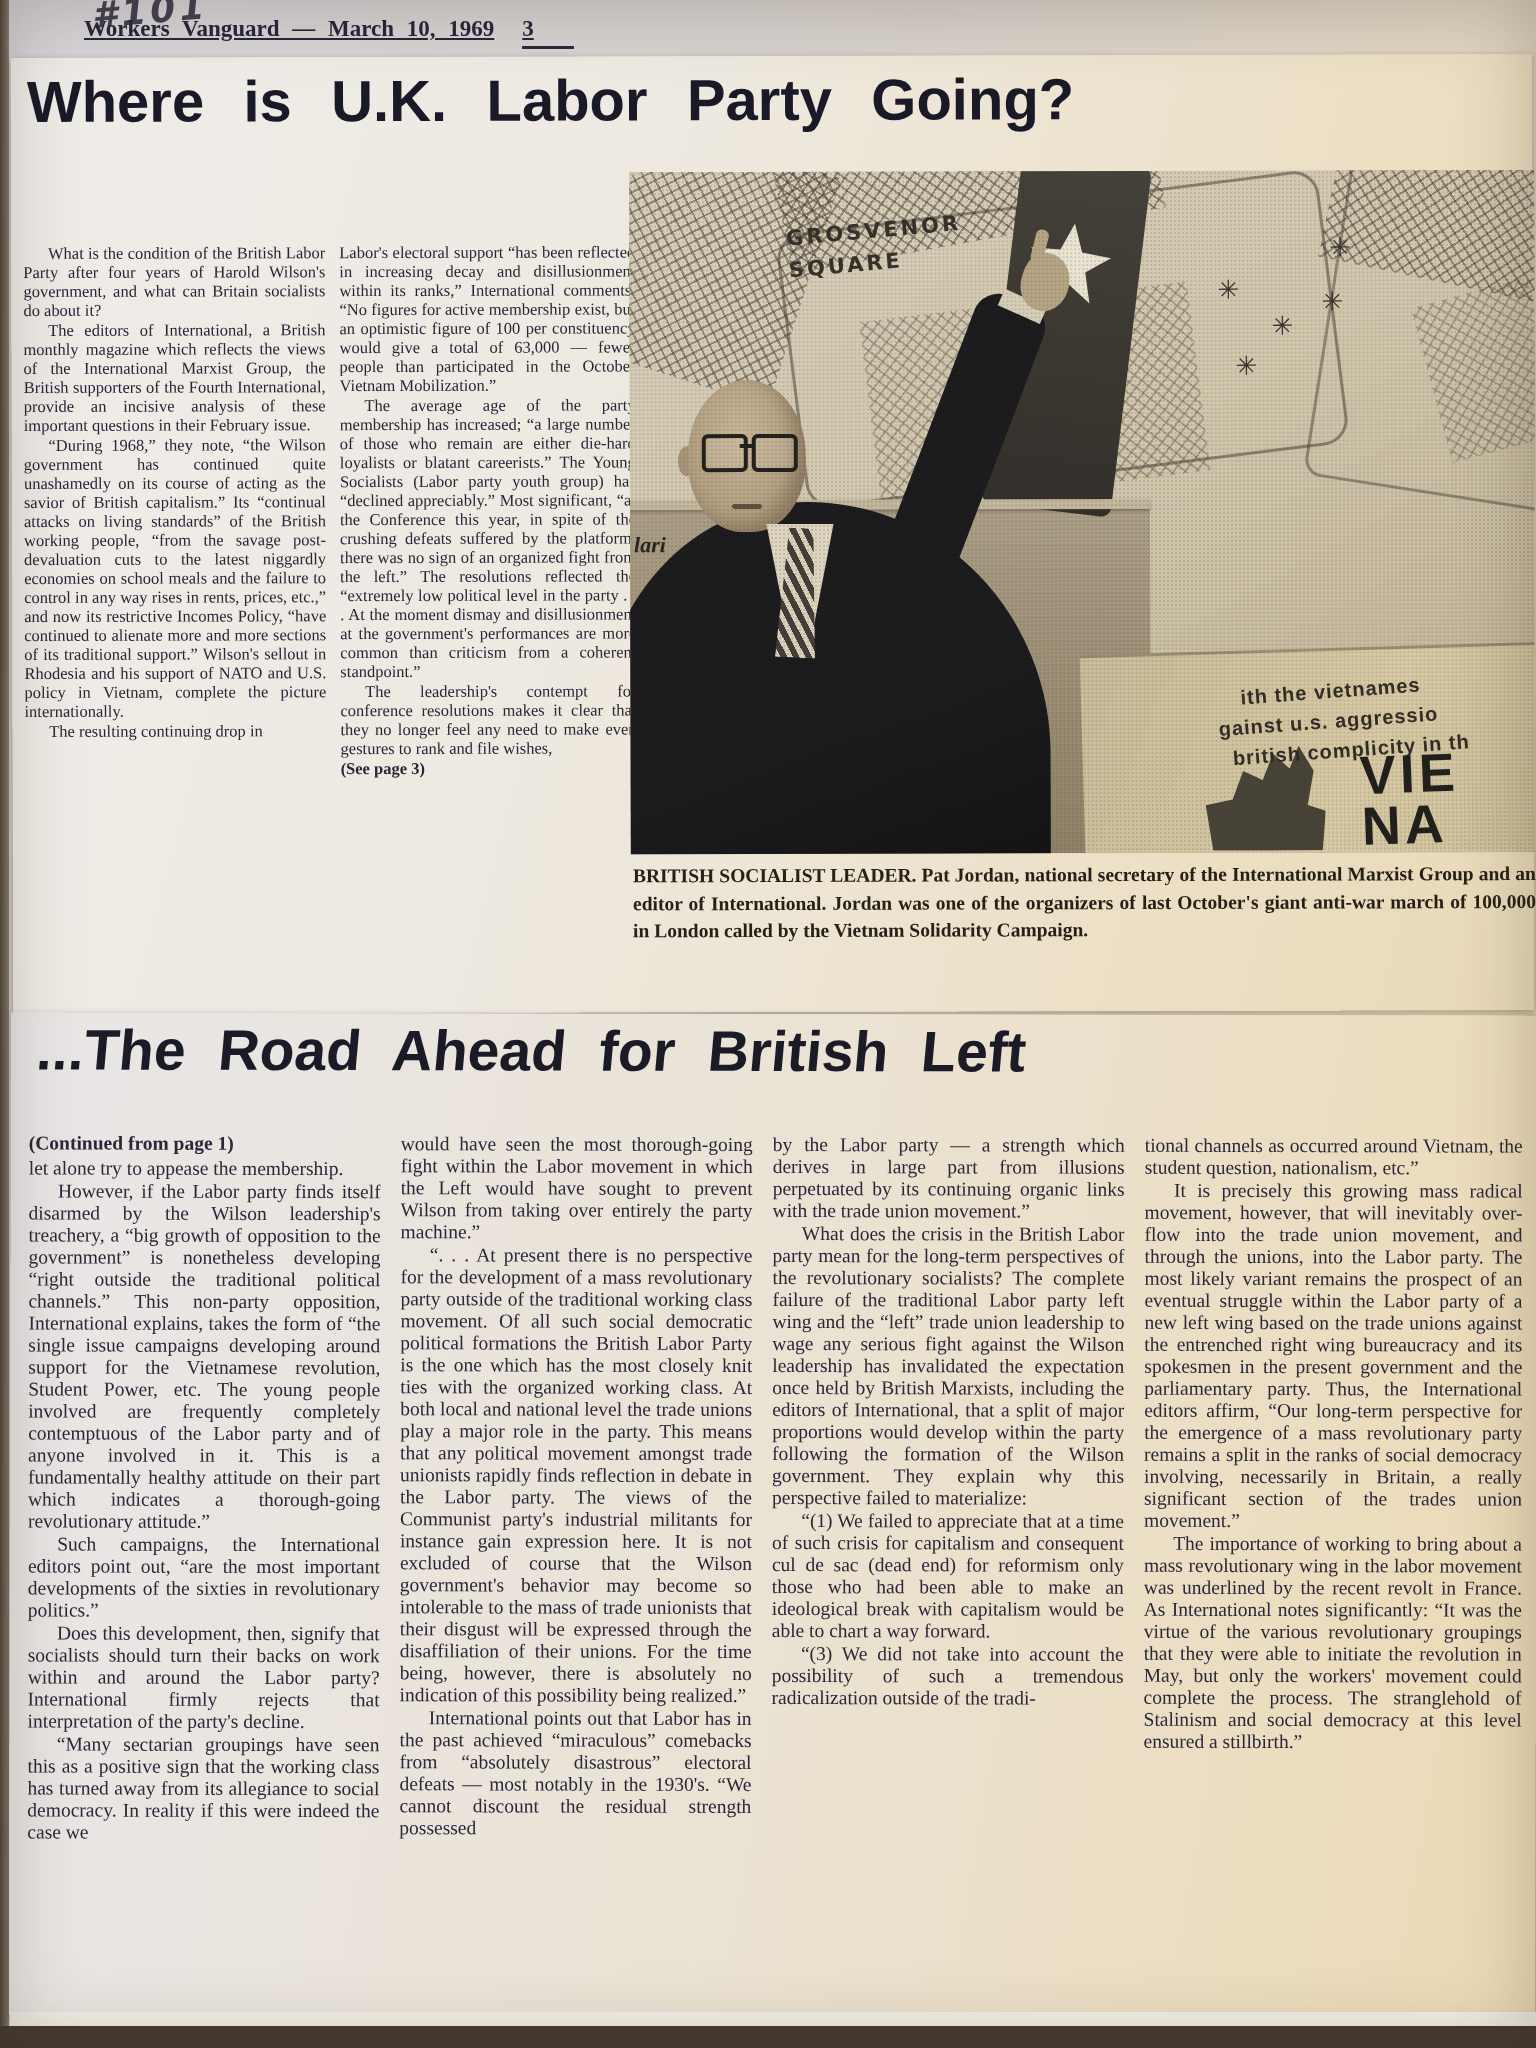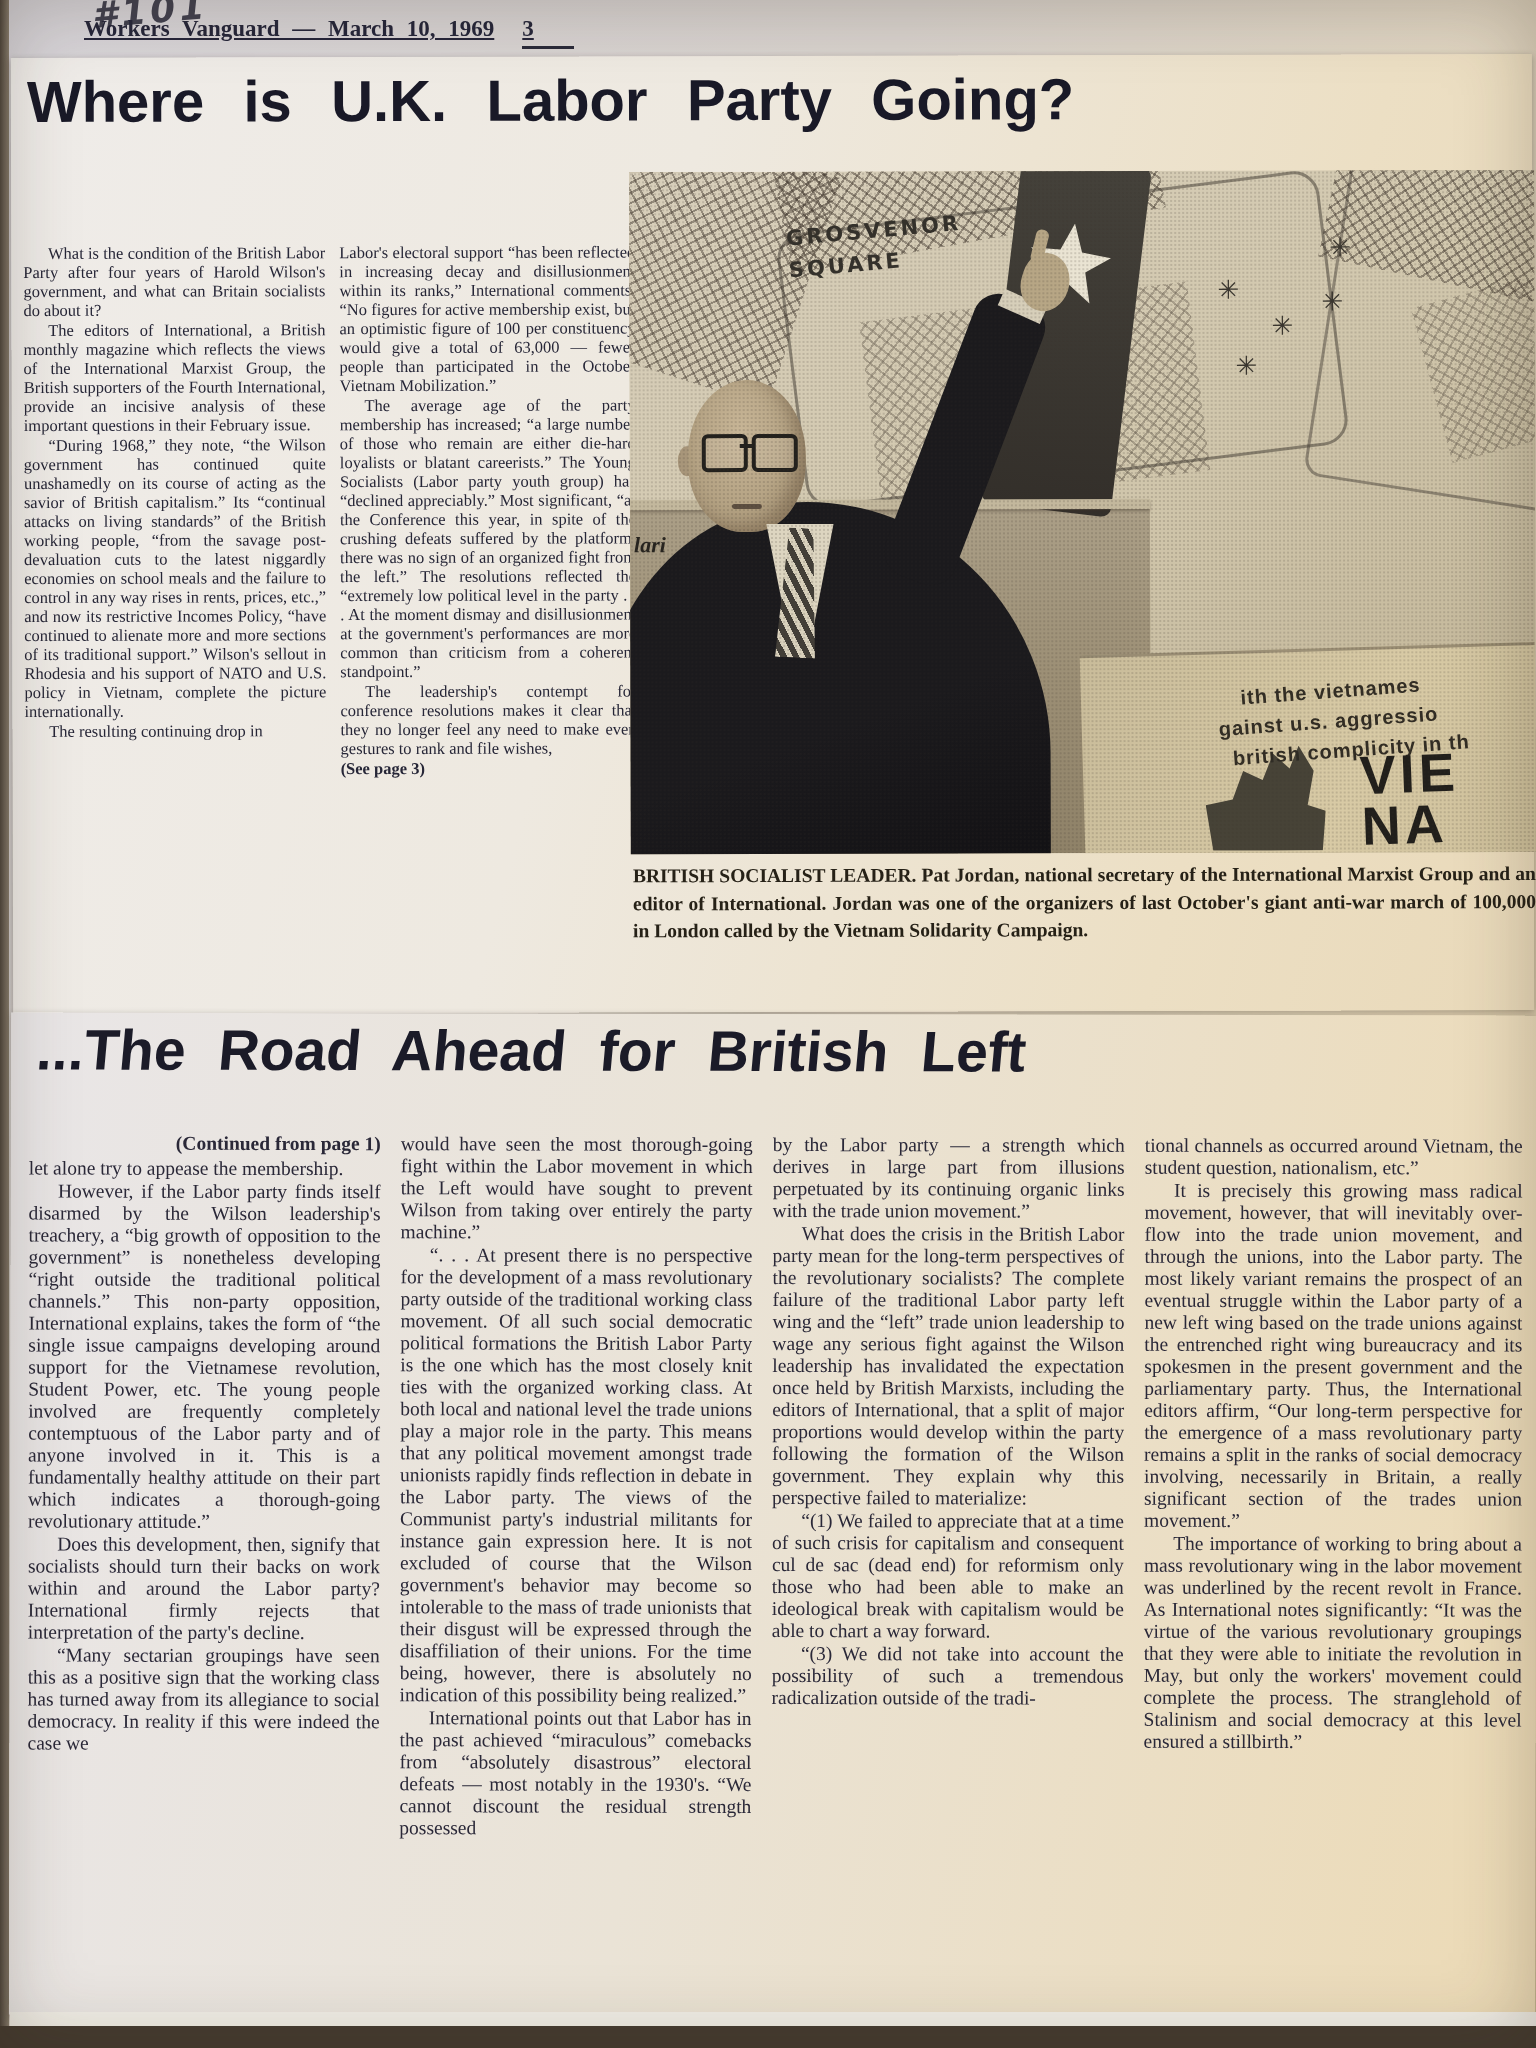--- a/index.html
+++ b/index.html
@@ -34,21 +34,21 @@
   .col{position:absolute;text-align:justify;overflow:hidden;color:#262637;}
   .a1col{top:186px;height:612px;font-size:16.5px;line-height:19px;}
   .a1c0{left:12px;width:302px;}
   .a1c1{left:328px;width:296px;}
   .a2col{top:120px;height:878px;font-size:19.5px;line-height:22px;color:#2a2838;}
   .a2c0{left:18px;width:352px;}
   .a2c1{left:390px;width:352px;}
   .a2c2{left:762px;width:352px;}
   .a2c3{left:1134px;width:378px;}
   .para{margin:0 0 1px 0;text-indent:1.5em;}
-  .para.cont{text-align:right;font-weight:700;text-indent:0;margin-bottom:3px;}
+  .para.cont{text-align:left;font-weight:700;text-indent:0;margin-bottom:3px;}
   .para.center{text-align:left;text-indent:0;font-weight:700;}
   .para.noindent{text-indent:0;}
 
   .caption{position:absolute;left:620px;top:806px;width:903px;
          font:700 19.5px/1.42 "Liberation Serif",serif;color:#262117;text-align:justify;}
 
   
   .photo{position:absolute;left:618px;top:116px;width:905px;height:682px;overflow:hidden;
          background:#cfc5ab;box-shadow:inset 0 0 40px rgba(70,55,35,.25);}
   .photo *{position:absolute;}
@@ -190,20 +190,21 @@
     <div class="caption">BRITISH SOCIALIST LEADER. Pat Jordan, national secretary of the International Marxist Group and an editor of International. Jordan was one of the organizers of last October's giant anti-war march of 100,000 in London called by the Vietnam Solidarity Campaign.</div>
   </div>
 
   <div class="clip clip2">
     <h2 class="headline2">...The Road Ahead for British Left</h2>
 
     <div class="col a2col a2c0">
         <p class="para cont">(Continued from page 1)</p>
         <p class="para noindent">let alone try to appease the membership.</p>
         <p class="para">However, if the Labor party finds itself disarmed by the Wilson leadership's treachery, a “big growth of opposition to the government” is nonetheless developing “right outside the traditional political channels.” This non-party opposition, International explains, takes the form of “the single issue campaigns developing around support for the Vietnamese revolution, Student Power, etc. The young people involved are frequently completely contemptuous of the Labor party and of anyone involved in it. This is a fundamentally healthy attitude on their part which indicates a thorough-going revolutionary attitude.”</p>
+        <p class="para">Such campaigns, the International editors point out, “are the most important developments of the sixties in revolutionary politics.”</p>
         <p class="para">Does this development, then, signify that socialists should turn their backs on work within and around the Labor party? International firmly rejects that interpretation of the party's decline.</p>
         <p class="para">“Many sectarian groupings have seen this as a positive sign that the working class has turned away from its allegiance to social democracy. In reality if this were indeed the case we</p>
       </div>
     <div class="col a2col a2c1">
         <p class="para noindent">would have seen the most thorough-going fight within the Labor movement in which the Left would have sought to prevent Wilson from taking over entirely the party machine.”</p>
         <p class="para">“. . . At present there is no perspective for the development of a mass revolutionary party outside of the traditional working class movement. Of all such social democratic political formations the British Labor Party is the one which has the most closely knit ties with the organized working class. At both local and national level the trade unions play a major role in the party. This means that any political movement amongst trade unionists rapidly finds reflection in debate in the Labor party. The views of the Communist party's industrial militants for instance gain expression here. It is not excluded of course that the Wilson government's behavior may become so intolerable to the mass of trade unionists that their disgust will be expressed through the disaffiliation of their unions. For the time being, however, there is absolutely no indication of this possibility being realized.”</p>
         <p class="para">International points out that Labor has in the past achieved “miraculous” comebacks from “absolutely disastrous” electoral defeats — most notably in the 1930's. “We cannot discount the residual strength possessed</p>
       </div>
     <div class="col a2col a2c2">
         <p class="para noindent">by the Labor party — a strength which derives in large part from illusions perpetuated by its continuing organic links with the trade union movement.”</p>

